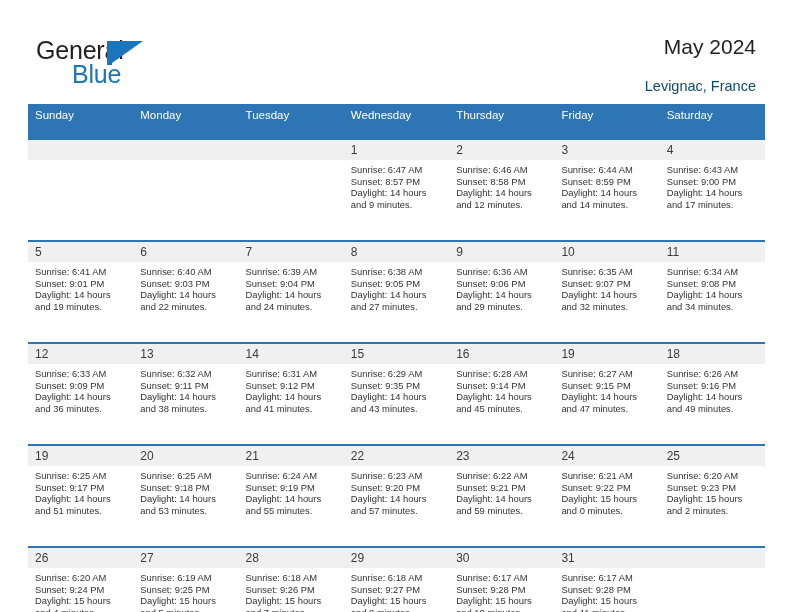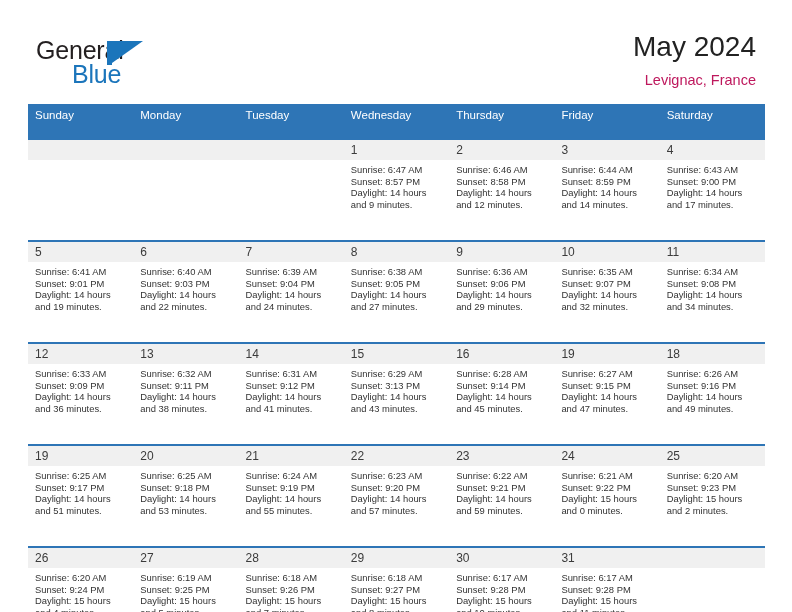--- a/index.html
+++ b/index.html
@@ -82,31 +82,31 @@
     border-right: 31px solid transparent;
   }
 
   .title-block {
     position: absolute;
     right: 36px;
     top: 30px;
     text-align: right;
   }
   .cal-title {
-    font-size: 28px;
+    font-size: 21px;
     color: #222222;
     line-height: 34px;
     white-space: nowrap;
     font-family: "Liberation Sans", sans-serif;
   }
   .cal-subtitle {
     font-size: 14.5px;
-    color: #be185d;
+    color: #0c4a6e;
     line-height: 20px;
-    margin-top: 6px;
+    margin-top: 12px;
     white-space: nowrap;
     font-family: "Liberation Sans", sans-serif;
   }
 
   
   .calendar {
     position: absolute;
     left: 28px;
     top: 104px;
     width: 737px;
@@ -322,21 +322,21 @@
             <span class="wrapline">and 38 minutes.</span>
           </td>
           <td>
             <span class="wrapline">Sunrise: 6:31 AM</span>
             <span class="wrapline">Sunset: 9:12 PM</span>
             <span class="wrapline">Daylight: 14 hours</span>
             <span class="wrapline">and 41 minutes.</span>
           </td>
           <td>
             <span class="wrapline">Sunrise: 6:29 AM</span>
-            <span class="wrapline">Sunset: 3:13 PM</span>
+            <span class="wrapline">Sunset: 9:35 PM</span>
             <span class="wrapline">Daylight: 14 hours</span>
             <span class="wrapline">and 43 minutes.</span>
           </td>
           <td>
             <span class="wrapline">Sunrise: 6:28 AM</span>
             <span class="wrapline">Sunset: 9:14 PM</span>
             <span class="wrapline">Daylight: 14 hours</span>
             <span class="wrapline">and 45 minutes.</span>
           </td>
           <td>

